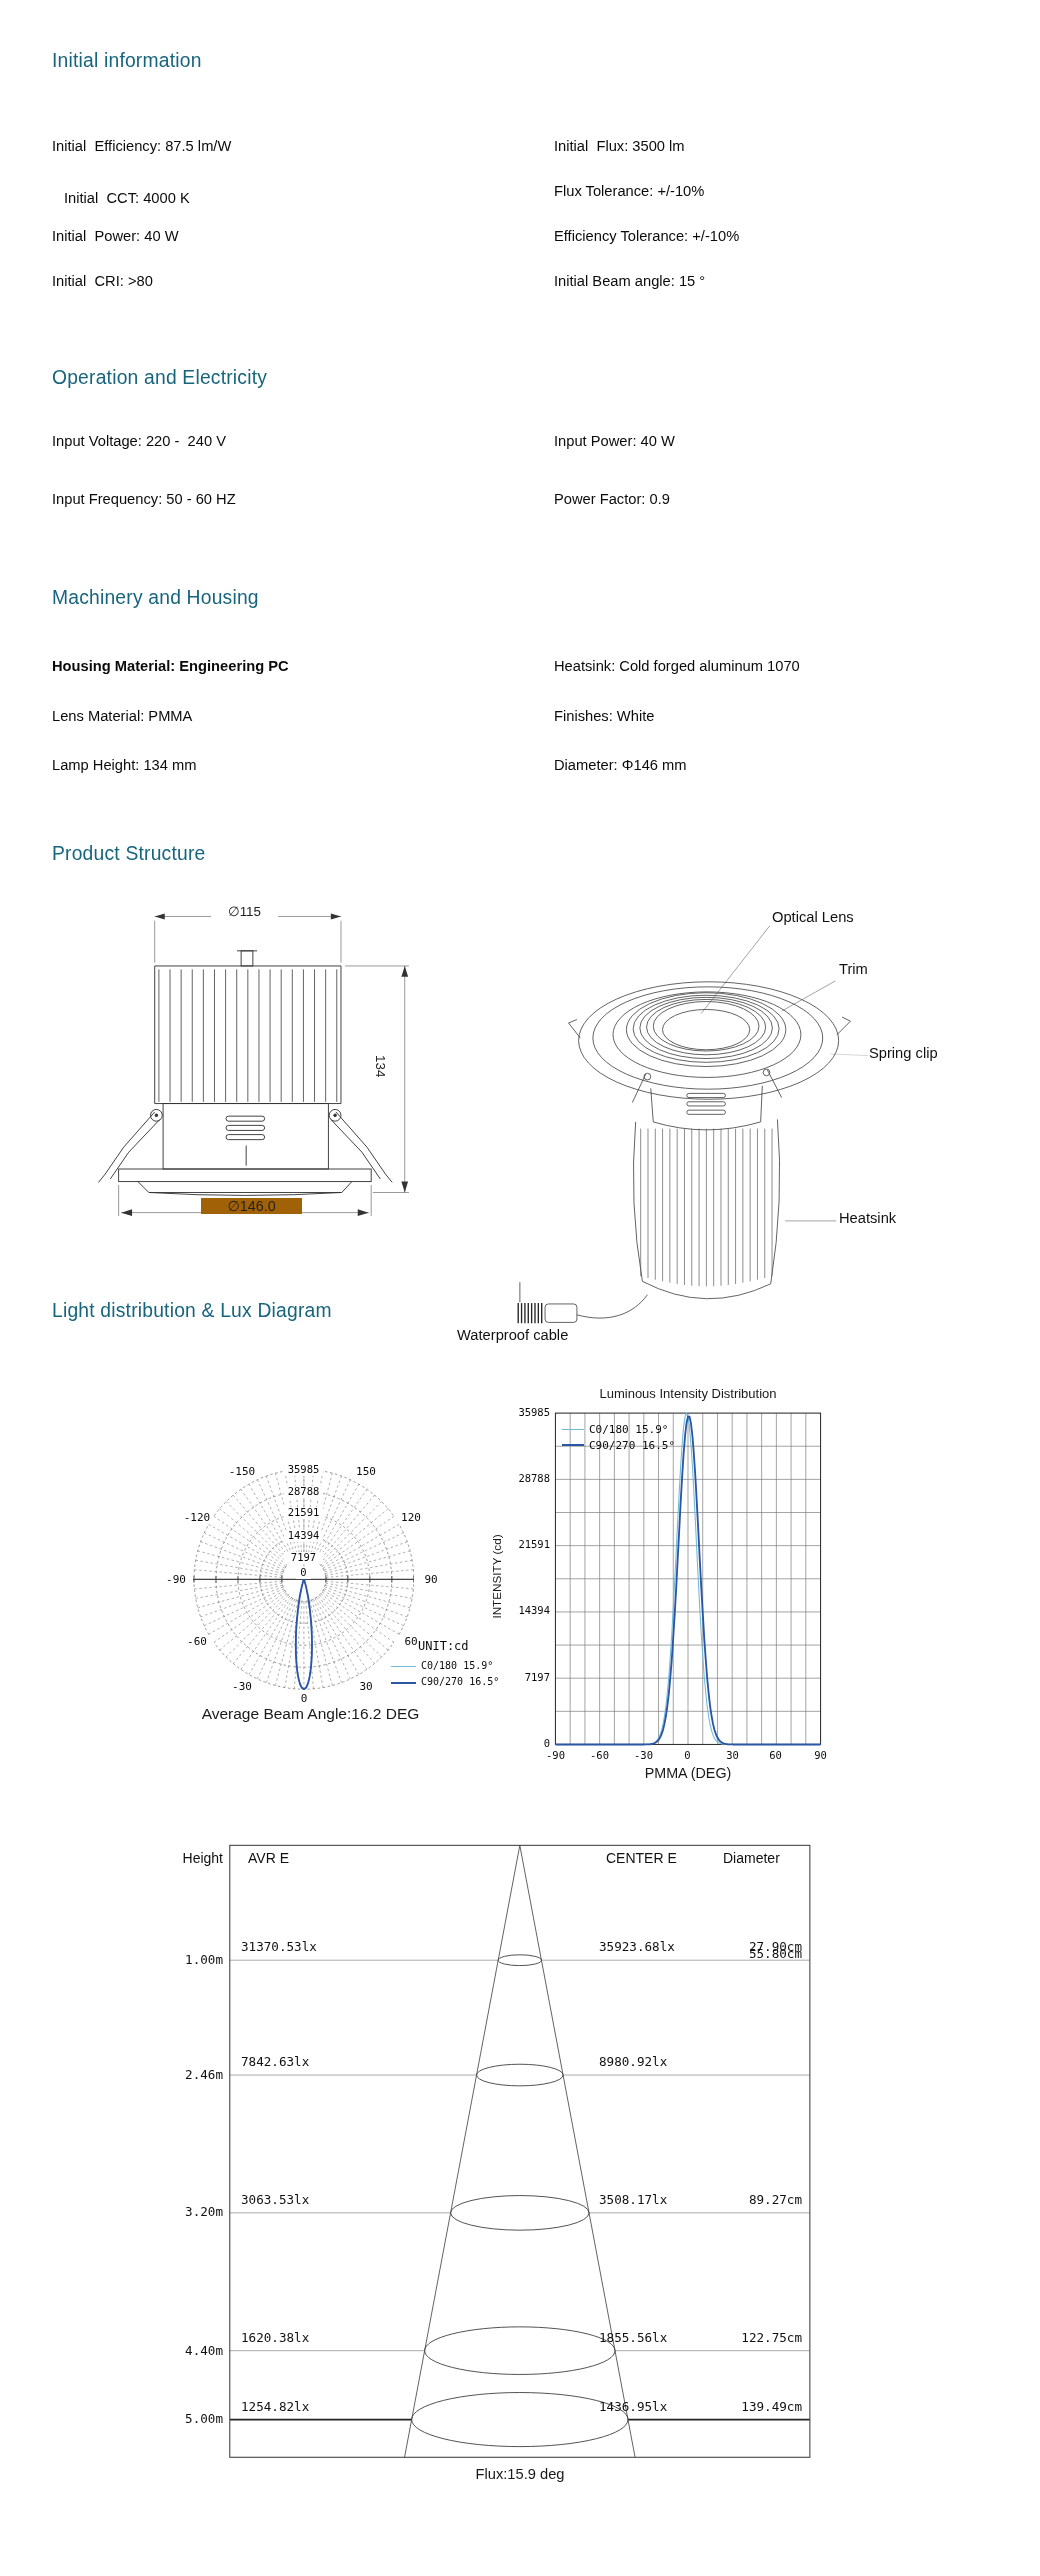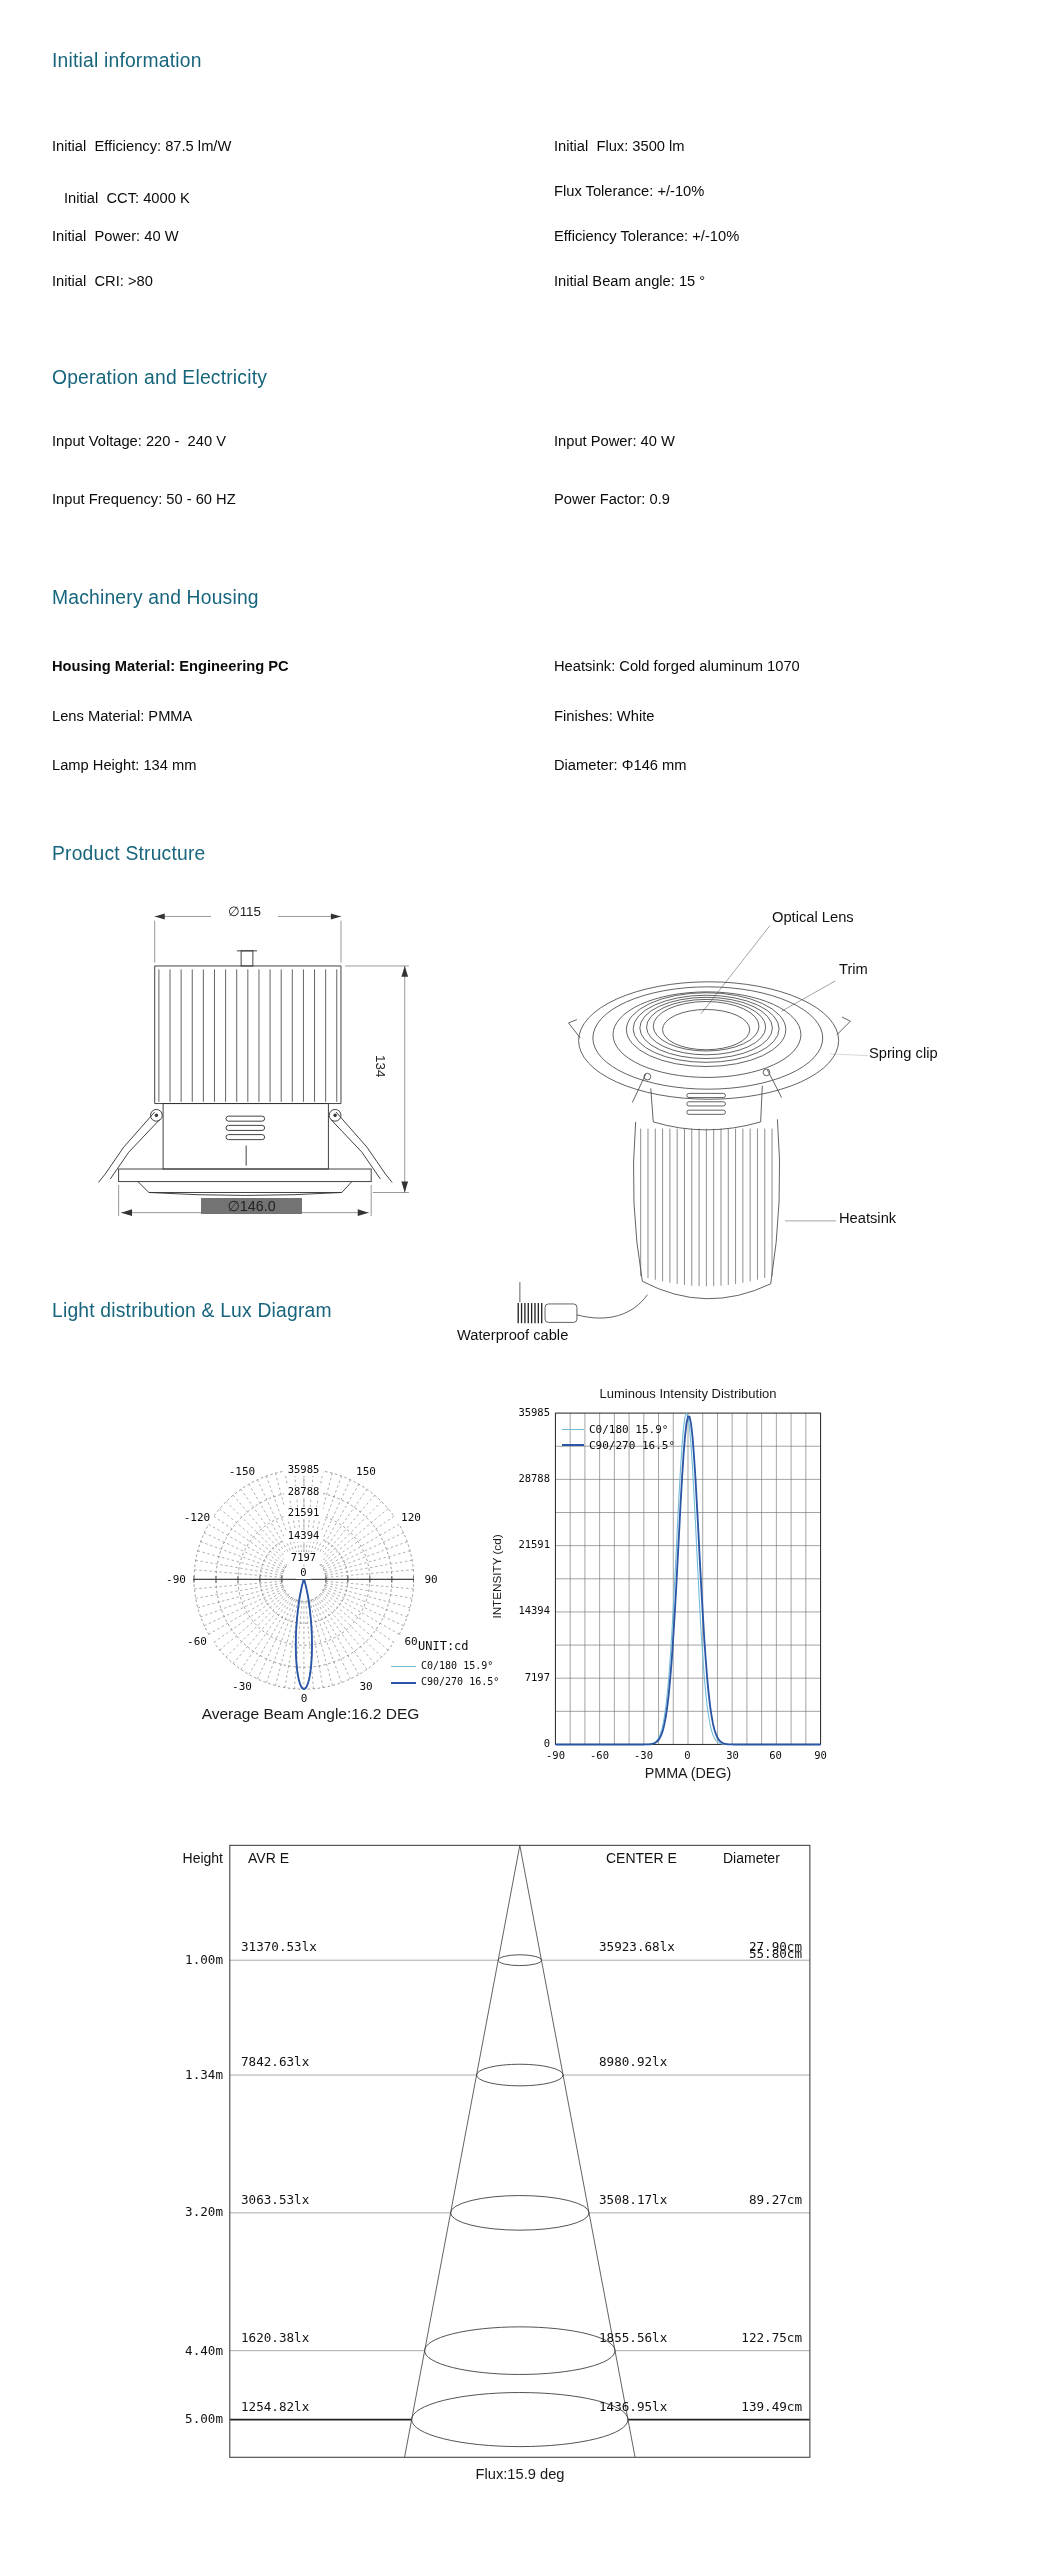--- a/index.html
+++ b/index.html
@@ -110,21 +110,21 @@
       <circle cx="310" cy="254" r="7"></circle>
         <circle cx="310" cy="254" r="1.6" fill="#333"></circle>
       <path d="M95,250 L58,292 L36,324 M101,259 L64,298 L42,330 M36,324 L28,334"></path>
       <path d="M311,250 L348,292 L370,324 M305,259 L342,298 L364,330 M370,324 L378,334"></path>
       <rect x="52" y="318" width="301" height="15"></rect>
       <path d="M75,333 L88,346 L318,346 L330,333 M88,346 Q203,353 318,346"></path>
     </g>
   </svg>
   <div class="abs dim ctr" style="left:211px;top:904px;width:67px;background:#fff;">∅115</div>
   <div class="abs dim" style="left:388px;top:1055px;transform:rotate(90deg);transform-origin:left top;">134</div>
-  <div class="abs dim ctr" style="left:201px;top:1198px;width:101px;font-size:14.3px;background:#737373;">∅146.0</div>
+  <div class="abs dim ctr" style="left:201px;top:1198px;width:101px;font-size:14.3px;background:#a16207;">∅146.0</div>
 
   <svg class="abs" style="left:436px;top:902px;" width="604" height="470" viewBox="0 0 720 560">
     <g stroke="#777" stroke-width="0.8" fill="none">
       <line x1="398" y1="28" x2="316" y2="133"></line>
       <line x1="476" y1="94" x2="412" y2="130"></line>
       <line x1="515" y1="183" x2="470" y2="181" stroke="#c4c4c4"></line>
       <line x1="477" y1="380" x2="416" y2="380"></line>
     </g>
     <g stroke="#444" stroke-width="1" fill="none">
       <ellipse cx="325" cy="165" rx="155" ry="70"></ellipse>
@@ -388,21 +388,21 @@
   <div class="abs luxh rgt" style="left:156px;top:1850px;width:67px;">Height</div>
   <div class="abs luxh" style="left:248px;top:1850px;">AVR E</div>
   <div class="abs luxh" style="left:606px;top:1850px;">CENTER E</div>
   <div class="abs luxh" style="left:723px;top:1850px;">Diameter</div>
 
   <div class="abs mono luxv rgt" style="left:149px;top:1953px;width:74px;">1.00m</div>
   <div class="abs mono luxv" style="left:241px;top:1940px;">31370.53lx</div>
   <div class="abs mono luxv" style="left:599px;top:1940px;">35923.68lx</div>
   <div class="abs mono luxv rgt" style="left:696px;top:1940px;width:106px;">27.90cm</div>
 
-  <div class="abs mono luxv rgt" style="left:149px;top:2068px;width:74px;">1.34m</div>
+  <div class="abs mono luxv rgt" style="left:149px;top:2068px;width:74px;">2.46m</div>
   <div class="abs mono luxv" style="left:241px;top:2055px;">7842.63lx</div>
   <div class="abs mono luxv" style="left:599px;top:2055px;">8980.92lx</div>
   <div class="abs mono luxv rgt" style="left:696px;top:1947px;width:106px;">55.80cm</div>
 
   <div class="abs mono luxv rgt" style="left:149px;top:2205px;width:74px;">3.20m</div>
   <div class="abs mono luxv" style="left:241px;top:2193px;">3063.53lx</div>
   <div class="abs mono luxv" style="left:599px;top:2193px;">3508.17lx</div>
   <div class="abs mono luxv rgt" style="left:696px;top:2193px;width:106px;">89.27cm</div>
 
   <div class="abs mono luxv rgt" style="left:149px;top:2344px;width:74px;">4.40m</div>

